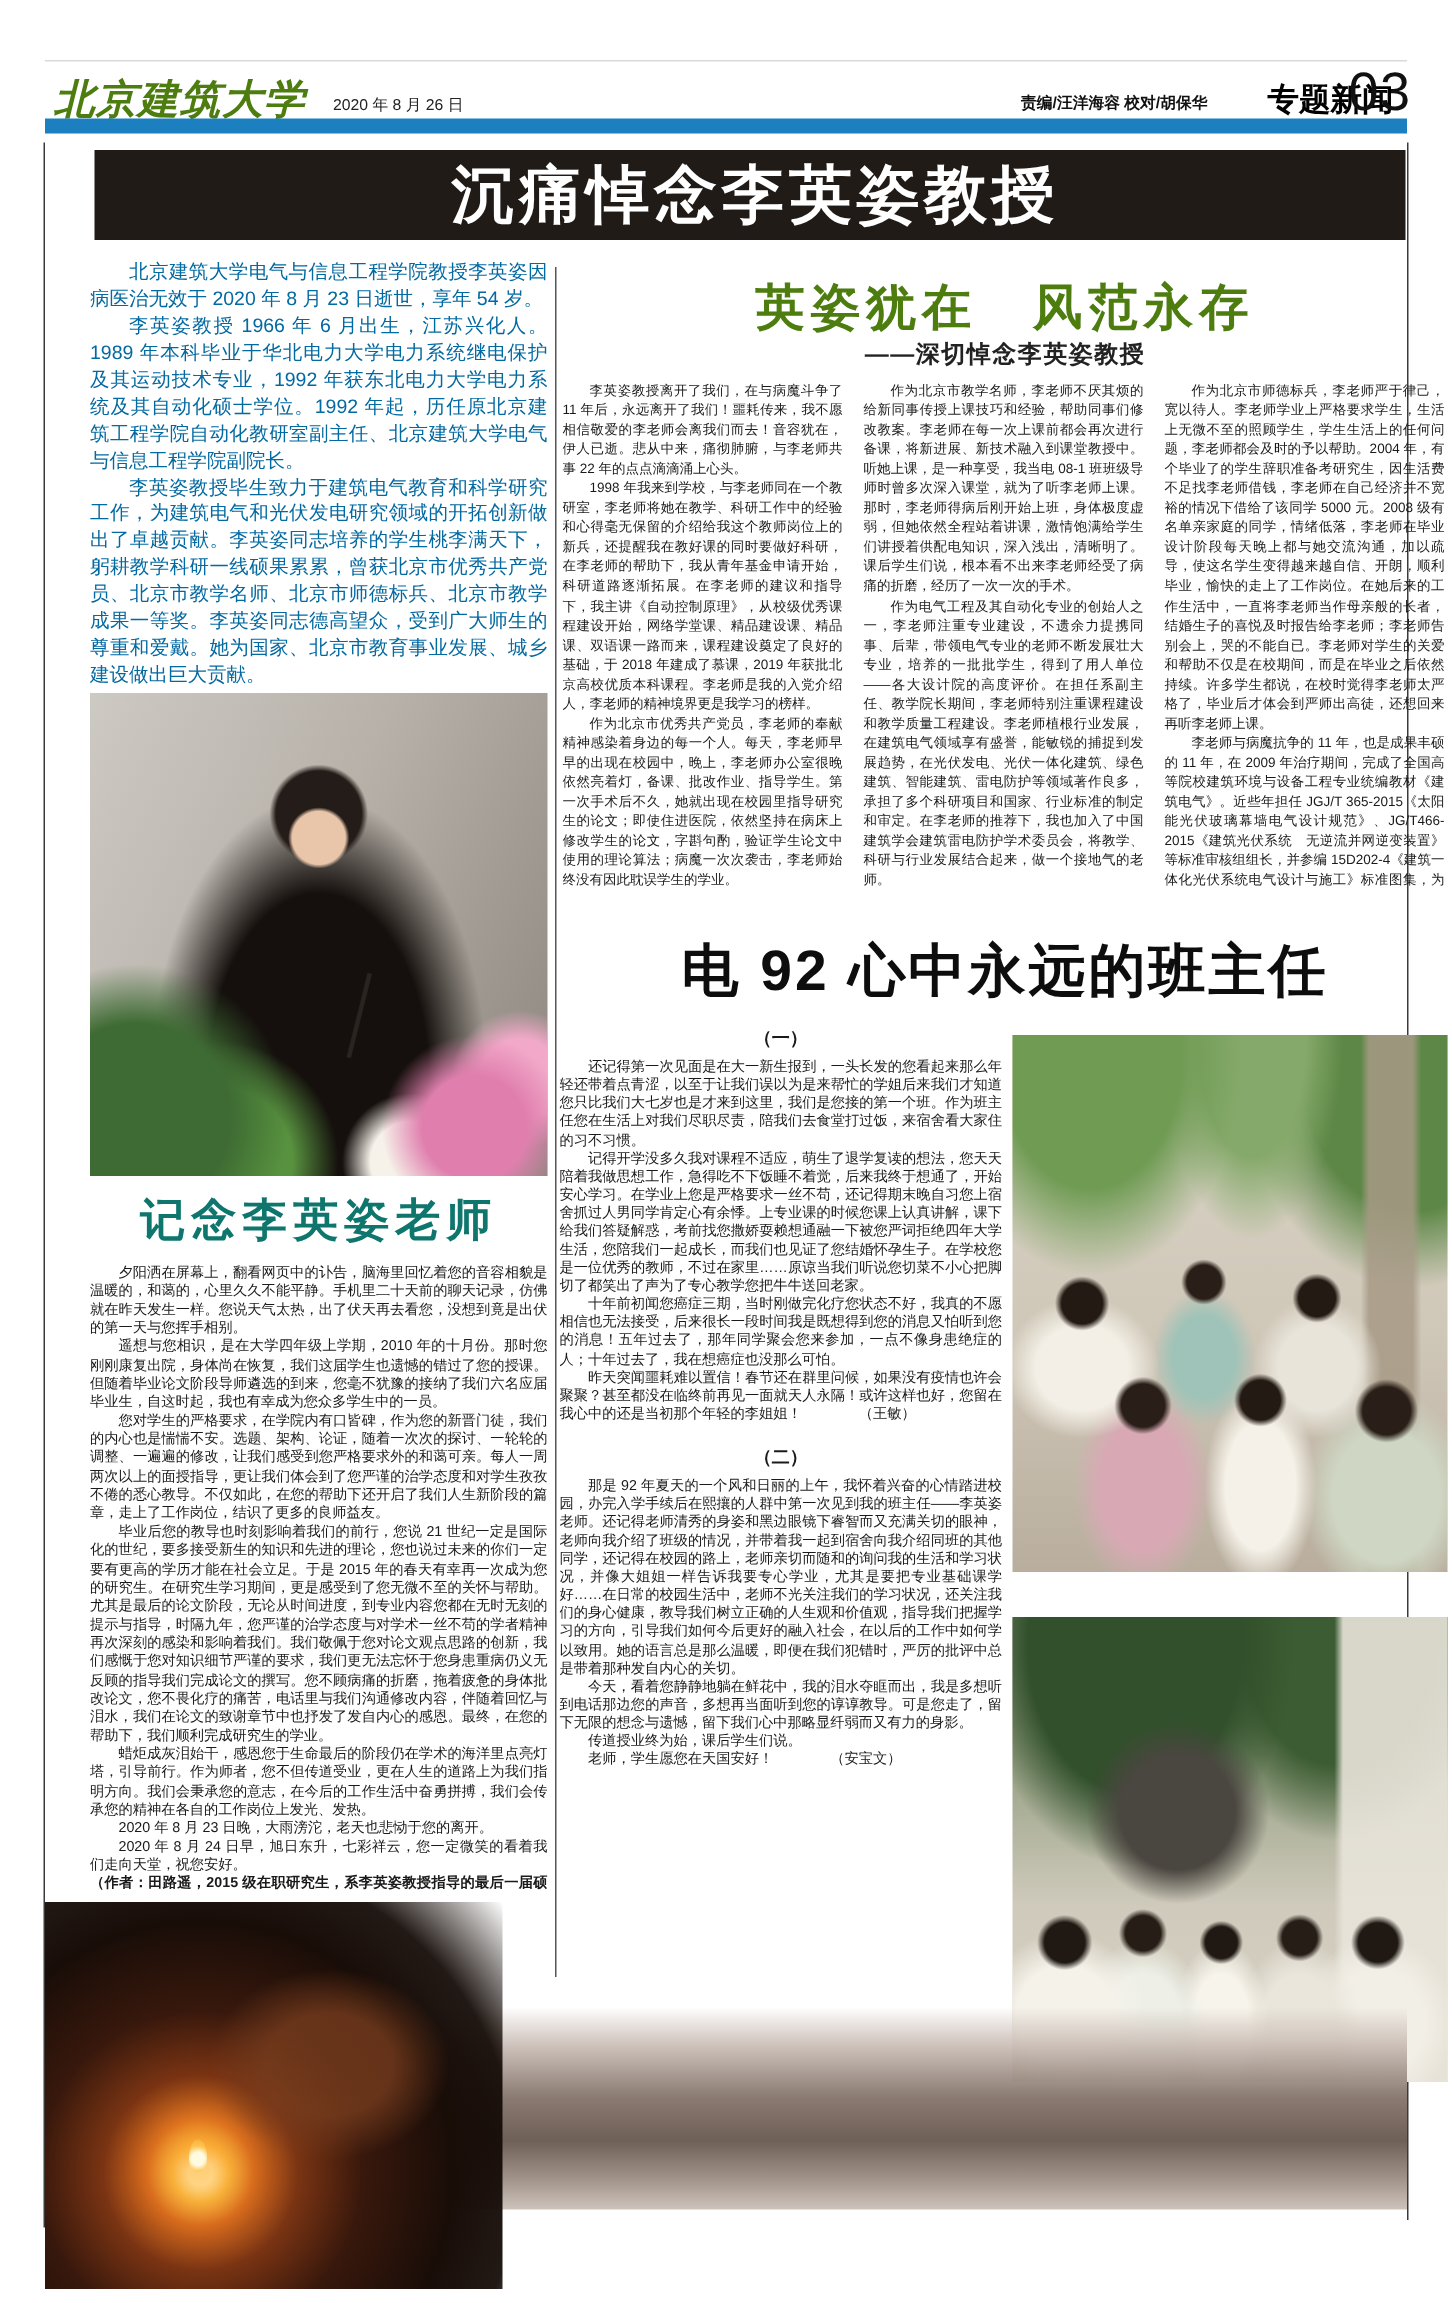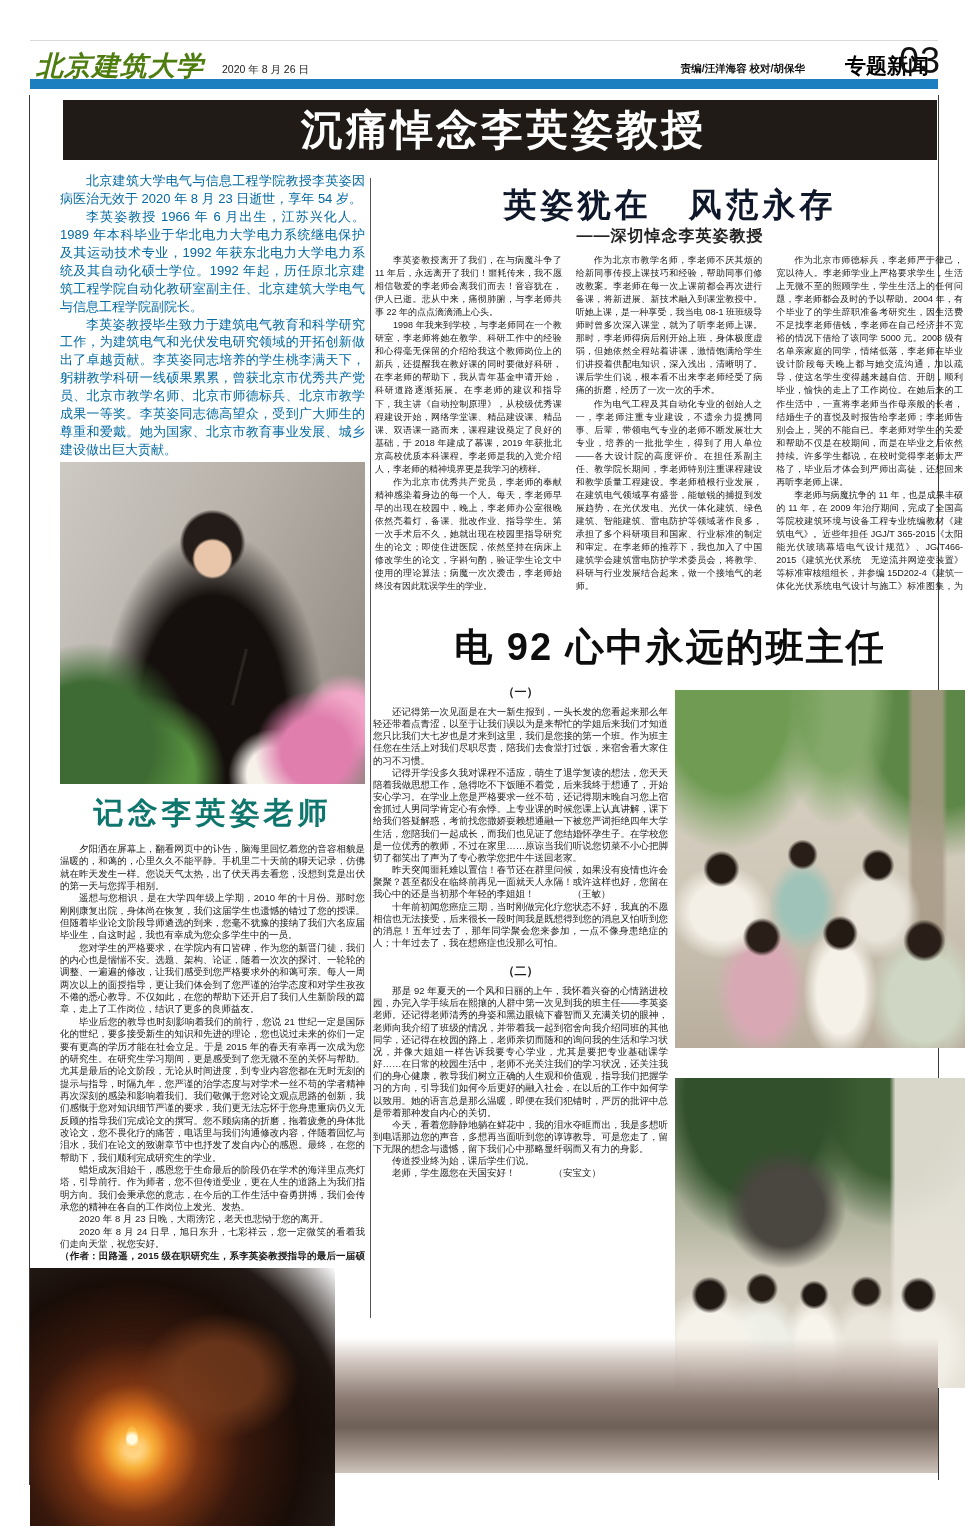--- a/index.html
+++ b/index.html
@@ -17,21 +17,21 @@
   
   .banner{background:#211b17;color:#fff;display:flex;align-items:center;}
   .banner h1{margin:0;font-size:42px;font-weight:bold;letter-spacing:3px;padding-left:238px;}
   
   .intro p{margin:0;font-size:13px;line-height:1.38;font-weight:500;text-align:justify;text-indent:2em;color:#0369a1;}
   
   .rem-title{font-size:30px;font-weight:bold;color:#0f766e;text-align:center;letter-spacing:4px;}
   .rem p{margin:0;font-size:9.5px;line-height:1.3;text-align:justify;text-indent:2em;}
   .rem .note{font-weight:bold;text-indent:0;}
   
-  .tr-title{font-size:33px;font-weight:bold;text-align:center;letter-spacing:4px;color:#0f172a;}
+  .tr-title{font-size:33px;font-weight:bold;text-align:center;letter-spacing:4px;color:#4d7c0f;}
   .tr-sub{font-size:16px;font-weight:600;text-align:center;color:#222;letter-spacing:1px;}
   .tr-cols{column-count:3;column-gap:14px;column-fill:auto;overflow:hidden;}
   .tr-cols p{margin:0;font-size:9px;line-height:1.45;text-align:justify;text-indent:2em;}
   
   .c92-title{font-size:38px;font-weight:bold;text-align:center;letter-spacing:2px;color:#0d0d0d;}
   .c92 p{margin:0;font-size:9.5px;line-height:1.28;text-align:justify;text-indent:2em;}
   .c92 .sec{font-size:12px;font-weight:600;text-align:center;text-indent:0;margin:6px 0 5px 0;}
   .c92 .note{font-weight:bold;text-indent:2em;}
   
   .photo{background-color:#cfc9c0;}
@@ -143,22 +143,22 @@
     <p>作为北京市师德标兵，李老师严于律己，宽以待人。李老师学业上严格要求学生，生活上无微不至的照顾学生，学生生活上的任何问题，李老师都会及时的予以帮助。2004 年，有个毕业了的学生辞职准备考研究生，因生活费不足找李老师借钱，李老师在自己经济并不宽裕的情况下借给了该同学 5000 元。2008 级有名单亲家庭的同学，情绪低落，李老师在毕业设计阶段每天晚上都与她交流沟通，加以疏导，使这名学生变得越来越自信、开朗，顺利毕业，愉快的走上了工作岗位。在她后来的工作生活中，一直将李老师当作母亲般的长者，结婚生子的喜悦及时报告给李老师；李老师告别会上，哭的不能自已。李老师对学生的关爱和帮助不仅是在校期间，而是在毕业之后依然持续。许多学生都说，在校时觉得李老师太严格了，毕业后才体会到严师出高徒，还想回来再听李老师上课。</p>
     <p>李老师与病魔抗争的 11 年，也是成果丰硕的 11 年，在 2009 年治疗期间，完成了全国高等院校建筑环境与设备工程专业统编教材《建筑电气》。近些年担任 JGJ/T 365-2015《太阳能光伏玻璃幕墙电气设计规范》、JG/T466-2015《建筑光伏系统　无逆流并网逆变装置》等标准审核组组长，并参编 15D202-4《建筑一体化光伏系统电气设计与施工》标准图集，为行业发展做出了巨大贡献。今年 10 月，李老师还有一篇文章刊出。</p>
 
   </div>
 
   <div class="abs c92-title" style="left:375px;top:622px;width:590px;">电 92 心中永远的班主任</div>
   <div class="abs c92" style="left:373px;top:678px;width:295px;height:642px;overflow:hidden;">
     <div class="sec">（一）</div>
     <p>还记得第一次见面是在大一新生报到，一头长发的您看起来那么年轻还带着点青涩，以至于让我们误以为是来帮忙的学姐后来我们才知道您只比我们大七岁也是才来到这里，我们是您接的第一个班。作为班主任您在生活上对我们尽职尽责，陪我们去食堂打过饭，来宿舍看大家住的习不习惯。</p>
     <p>记得开学没多久我对课程不适应，萌生了退学复读的想法，您天天陪着我做思想工作，急得吃不下饭睡不着觉，后来我终于想通了，开始安心学习。在学业上您是严格要求一丝不苟，还记得期末晚自习您上宿舍抓过人男同学肯定心有余悸。上专业课的时候您课上认真讲解，课下给我们答疑解惑，考前找您撒娇耍赖想通融一下被您严词拒绝四年大学生活，您陪我们一起成长，而我们也见证了您结婚怀孕生子。在学校您是一位优秀的教师，不过在家里……原谅当我们听说您切菜不小心把脚切了都笑出了声为了专心教学您把牛牛送回老家。</p>
+    <p>十年前初闻您癌症三期，当时刚做完化疗您状态不好，我真的不愿相信也无法接受，后来很长一段时间我是既想得到您的消息又怕听到您的消息！五年过去了，那年同学聚会您来参加，一点不像身患绝症的人；十年过去了，我在想癌症也没那么可怕。</p>
     <p>昨天突闻噩耗难以置信！春节还在群里问候，如果没有疫情也许会聚聚？甚至都没在临终前再见一面就天人永隔！或许这样也好，您留在我心中的还是当初那个年轻的李姐姐！　　　　（王敏）</p>
-    <p>十年前初闻您癌症三期，当时刚做完化疗您状态不好，我真的不愿相信也无法接受，后来很长一段时间我是既想得到您的消息又怕听到您的消息！五年过去了，那年同学聚会您来参加，一点不像身患绝症的人；十年过去了，我在想癌症也没那么可怕。</p>
     <div class="sec" style="margin-top:14px;">（二）</div>
     <p>那是 92 年夏天的一个风和日丽的上午，我怀着兴奋的心情踏进校园，办完入学手续后在熙攘的人群中第一次见到我的班主任——李英姿老师。还记得老师清秀的身姿和黑边眼镜下睿智而又充满关切的眼神，老师向我介绍了班级的情况，并带着我一起到宿舍向我介绍同班的其他同学，还记得在校园的路上，老师亲切而随和的询问我的生活和学习状况，并像大姐姐一样告诉我要专心学业，尤其是要把专业基础课学好……在日常的校园生活中，老师不光关注我们的学习状况，还关注我们的身心健康，教导我们树立正确的人生观和价值观，指导我们把握学习的方向，引导我们如何今后更好的融入社会，在以后的工作中如何学以致用。她的语言总是那么温暖，即便在我们犯错时，严厉的批评中总是带着那种发自内心的关切。</p>
     <p>今天，看着您静静地躺在鲜花中，我的泪水夺眶而出，我是多想听到电话那边您的声音，多想再当面听到您的谆谆教导。可是您走了，留下无限的想念与遗憾，留下我们心中那略显纤弱而又有力的身影。</p>
     <p>传道授业终为始，课后学生们说。</p>
     <p>老师，学生愿您在天国安好！　　　　（安宝文）</p>
   </div>
 
   <div class="abs photo group1" style="left:675px;top:690px;width:290px;height:358px;"></div>
   <div class="abs photo group2" style="left:675px;top:1078px;width:290px;height:310px;"></div>
 

